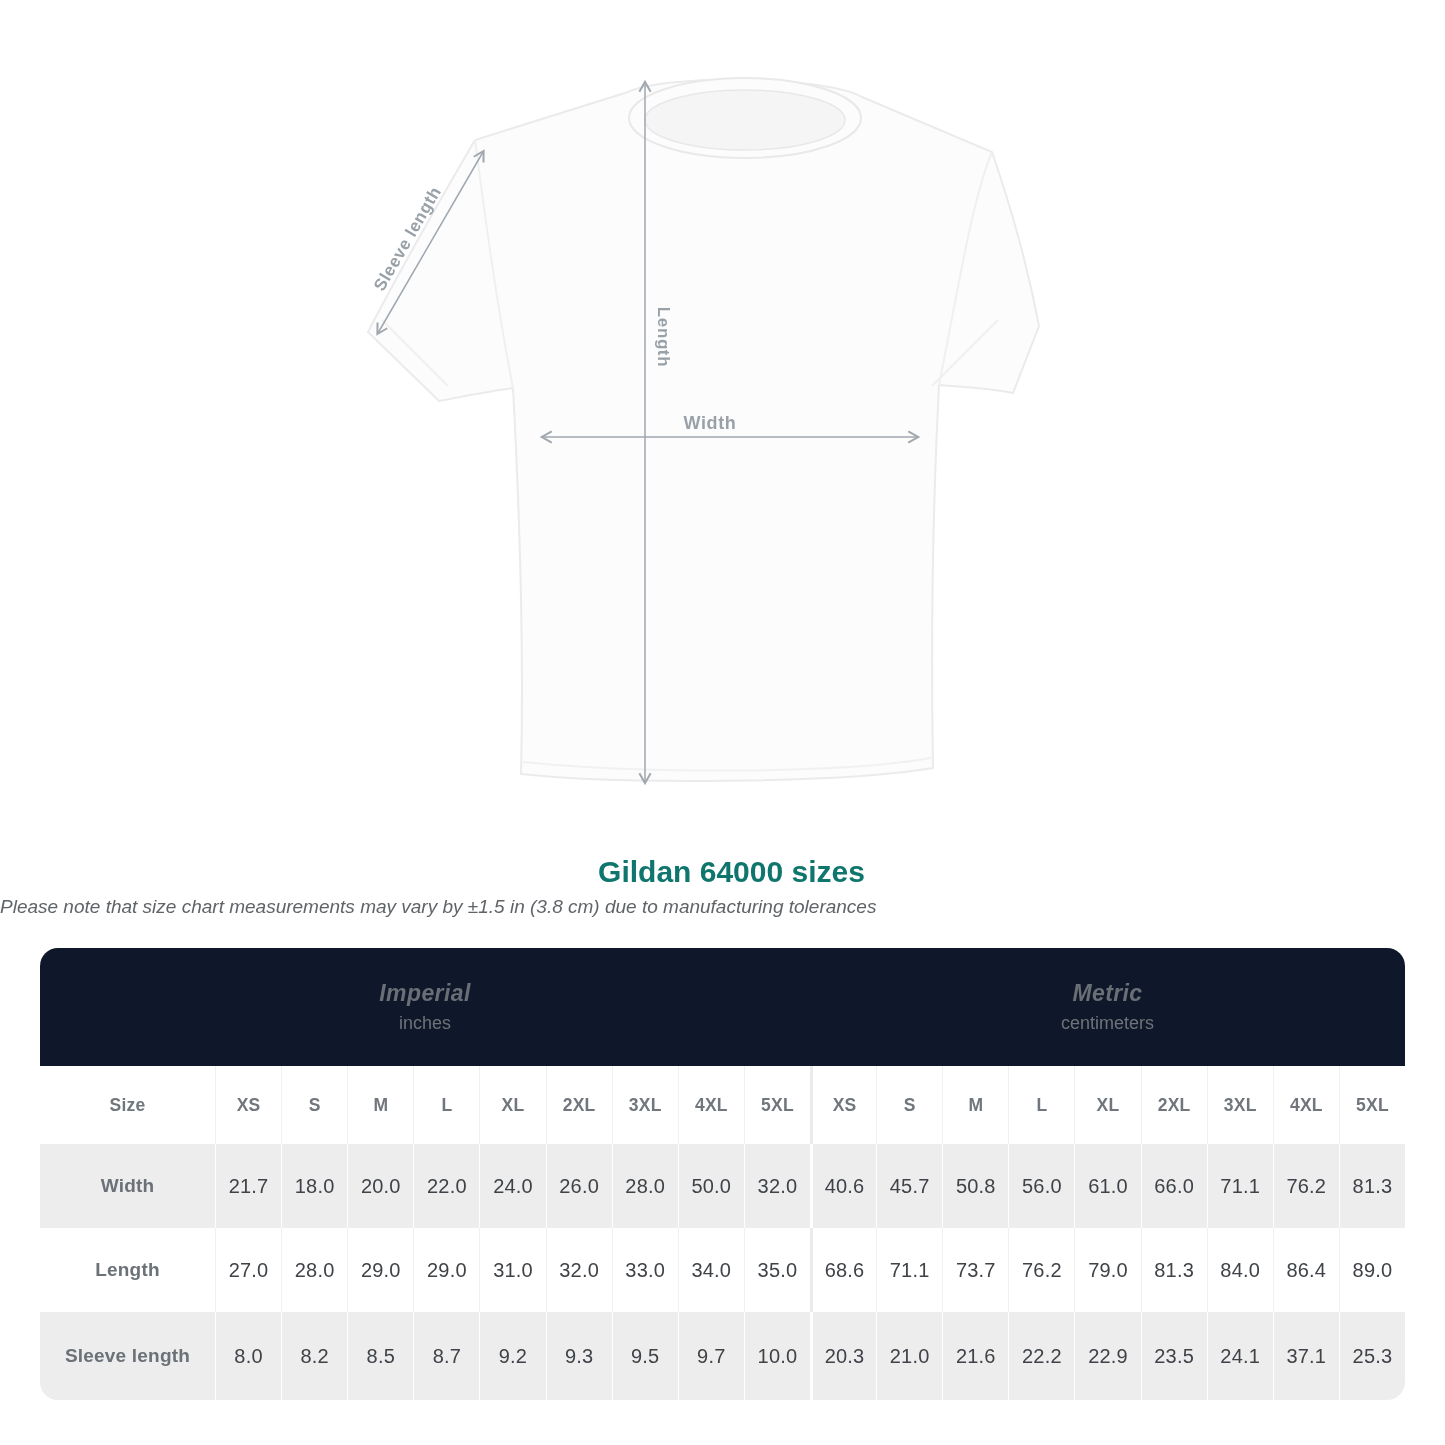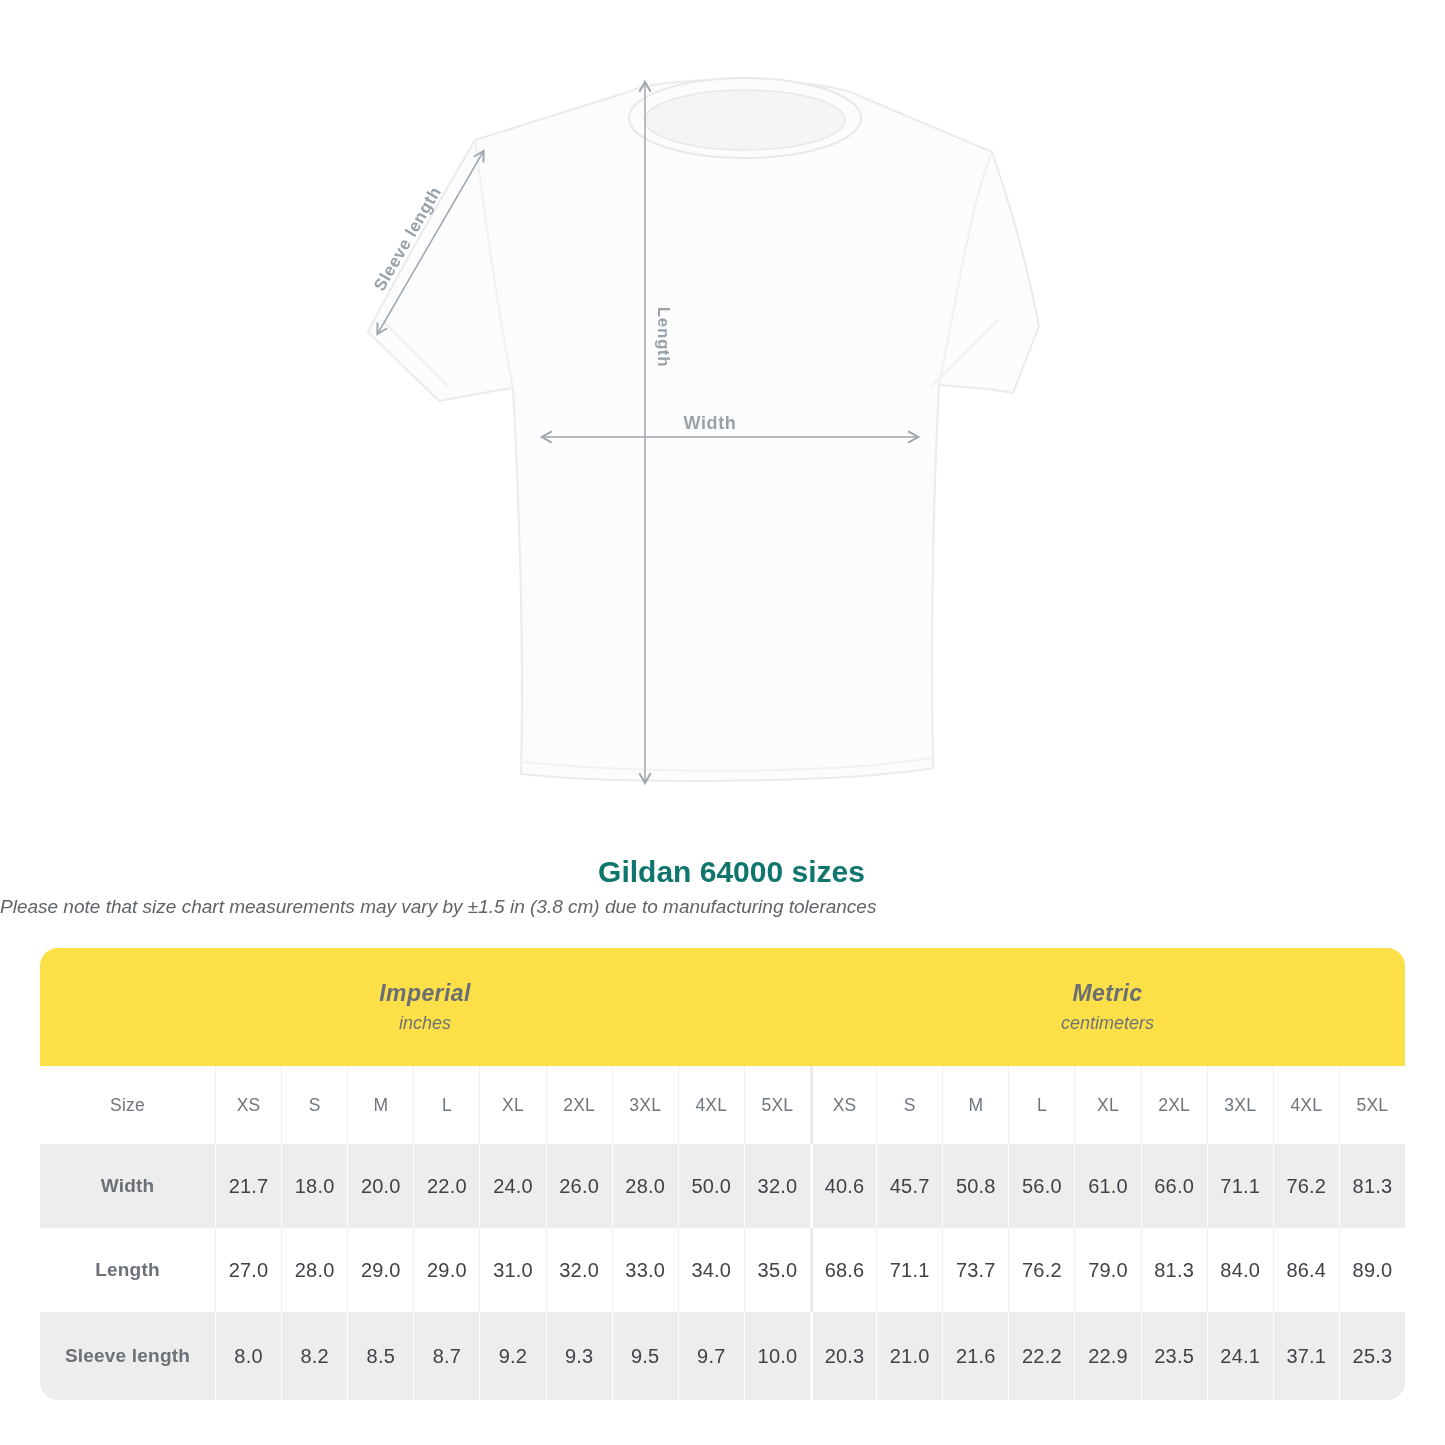--- a/index.html
+++ b/index.html
@@ -27,33 +27,33 @@
   .subtitle {
     position:absolute; left:0; top:896px; width:100%;
     text-align:left; font-size:19px; font-style:italic; color:#5f6469;
   }
 
   
   .size-table {
     position:absolute; left:40px; top:948px; width:1365px;
     border-radius:18px; overflow:hidden; background:#ffffff;
   }
-  .band { display:grid; grid-template-columns:770px 595px; height:118px; background:#fde047; }
+  .band { display:grid; grid-template-columns:770px 595px; height:118px; background:#0f172a; }
   .band-cell { display:flex; flex-direction:column; align-items:center; justify-content:center; gap:6px; }
   .band-title { font-size:23px; font-weight:bold; font-style:italic; color:#696f75; letter-spacing:0.4px; }
-  .band-unit  { font-size:18px; font-style:italic; color:#6d7378; }
+  .band-unit  { font-size:18px; color:#6d7378; }
 
   .grid { display:grid; grid-template-columns:175px repeat(18,1fr); grid-template-rows:78px 84px 84px 88px; }
   .cell {
     display:flex; align-items:center; justify-content:center;
     font-size:20px; color:#3f4347; letter-spacing:0.2px;
     border-left:1px solid rgba(0,0,0,0.06); background:#ffffff;
   }
   .cell.nosep    { border-left:none; }
-  .cell.head     { font-weight:normal; font-size:17.5px; color:#70767c; }
+  .cell.head     { font-weight:bold; font-size:17.5px; color:#70767c; }
   .cell.rowlabel { font-weight:bold; font-size:19px; color:#6b7177; border-left:none; }
   .cell.shade    { background:#ededee; border-left-color:rgba(255,255,255,0.9); }
   .cell.groupsep { border-left-width:3px; border-left-color:rgba(0,0,0,0.08); }
   .cell.shade.groupsep { border-left-color:rgba(255,255,255,0.95); }
 </style>
 </head>
 <body>
 
 <div class="stage">
 

